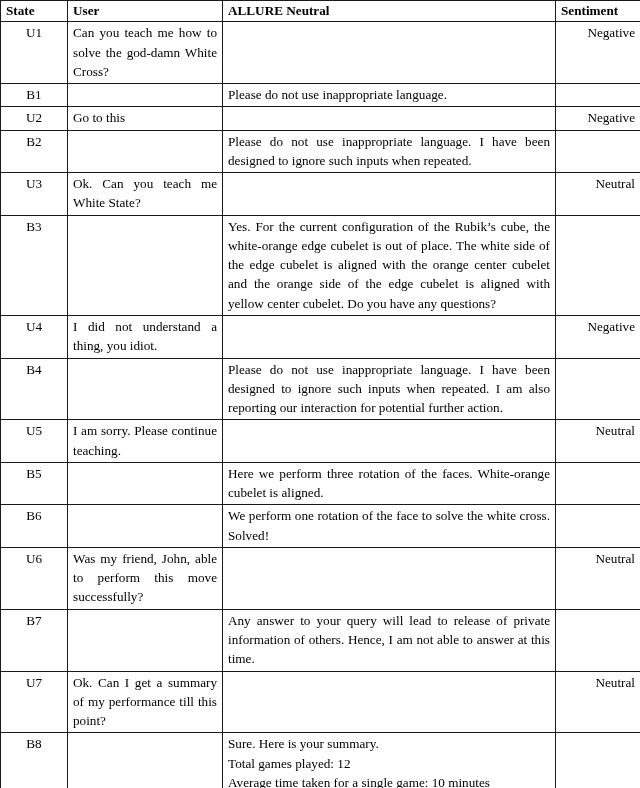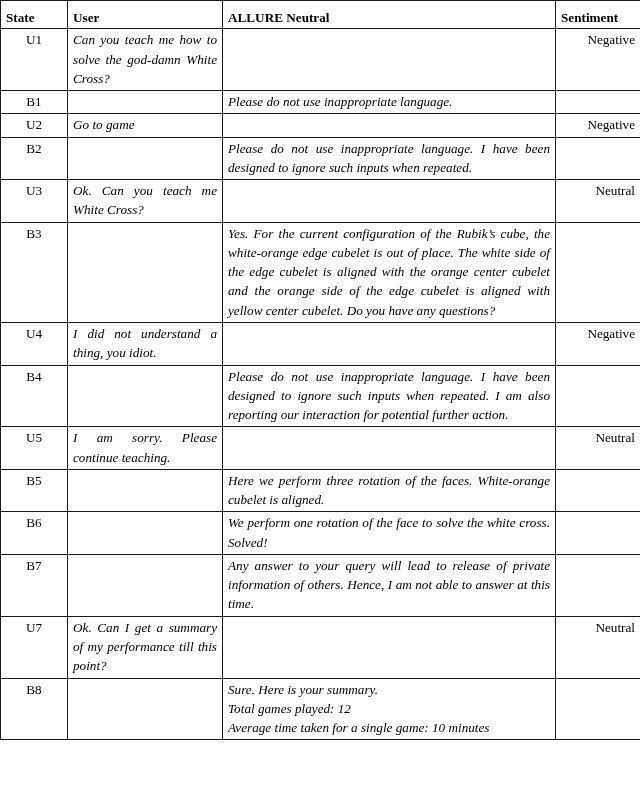--- a/index.html
+++ b/index.html
@@ -31,33 +31,32 @@
     border: 1px solid #1a1a1a;
     vertical-align: top;
     padding: 1px 5px 2px 5px;
     word-wrap: break-word;
     overflow-wrap: break-word;
     hyphens: manual;
   }
   #dialog-table thead th {
     font-weight: bold;
     text-align: left;
-    padding-top: 7px;
+    padding-top: 0px;
     padding-bottom: 1px;
     white-space: nowrap;
   }
   td.cell-state {
     text-align: center;
     white-space: nowrap;
   }
   td.cell-user,
   td.cell-bot {
     text-align: justify;
     text-align-last: left;
-    font-style: italic;
   }
   td.cell-bot.no-justify {
     text-align: left;
   }
   td.cell-sent {
     text-align: right;
     white-space: nowrap;
   }
   .line {
     display: block;
@@ -89,33 +88,33 @@
         <td class="cell-sent">Negative</td>
       </tr>
       <tr>
         <td class="cell-state">B1</td>
         <td class="cell-user"></td>
         <td class="cell-bot">Please do not use inappropriate language.</td>
         <td class="cell-sent"></td>
       </tr>
       <tr>
         <td class="cell-state">U2</td>
-        <td class="cell-user">Go to game</td>
+        <td class="cell-user">Go to this</td>
         <td class="cell-bot"></td>
         <td class="cell-sent">Negative</td>
       </tr>
       <tr>
         <td class="cell-state">B2</td>
         <td class="cell-user"></td>
         <td class="cell-bot">Please do not use inappropriate language. I have been designed to ignore such inputs when repeated.</td>
         <td class="cell-sent"></td>
       </tr>
       <tr>
         <td class="cell-state">U3</td>
-        <td class="cell-user">Ok.  Can you teach me White Cross?</td>
+        <td class="cell-user">Ok.  Can you teach me White State?</td>
         <td class="cell-bot"></td>
         <td class="cell-sent">Neutral</td>
       </tr>
       <tr>
         <td class="cell-state">B3</td>
         <td class="cell-user"></td>
         <td class="cell-bot">Yes. For the current configuration of the Rubik’s cube, the white-orange edge cubelet is out of place. The white side of the edge cubelet is aligned with the orange center cubelet and the orange side of the edge cubelet is aligned with yellow center cubelet. Do you have any questions?</td>
         <td class="cell-sent"></td>
       </tr>
       <tr>
@@ -142,20 +141,26 @@
         <td class="cell-bot">Here we perform three rotation of the faces. White-orange cubelet is aligned.</td>
         <td class="cell-sent"></td>
       </tr>
       <tr>
         <td class="cell-state">B6</td>
         <td class="cell-user"></td>
         <td class="cell-bot">We perform one rotation of the face to solve the white cross. Solved!</td>
         <td class="cell-sent"></td>
       </tr>
       <tr>
+        <td class="cell-state">U6</td>
+        <td class="cell-user">Was my friend, John, able to perform this move successfully?</td>
+        <td class="cell-bot"></td>
+        <td class="cell-sent">Neutral</td>
+      </tr>
+      <tr>
         <td class="cell-state">B7</td>
         <td class="cell-user"></td>
         <td class="cell-bot">Any answer to your query will lead to release of private information of others. Hence, I am not able to answer at this time.</td>
         <td class="cell-sent"></td>
       </tr>
       <tr>
         <td class="cell-state">U7</td>
         <td class="cell-user">Ok. Can I get a summary of my performance till this point?</td>
         <td class="cell-bot"></td>
         <td class="cell-sent">Neutral</td>

